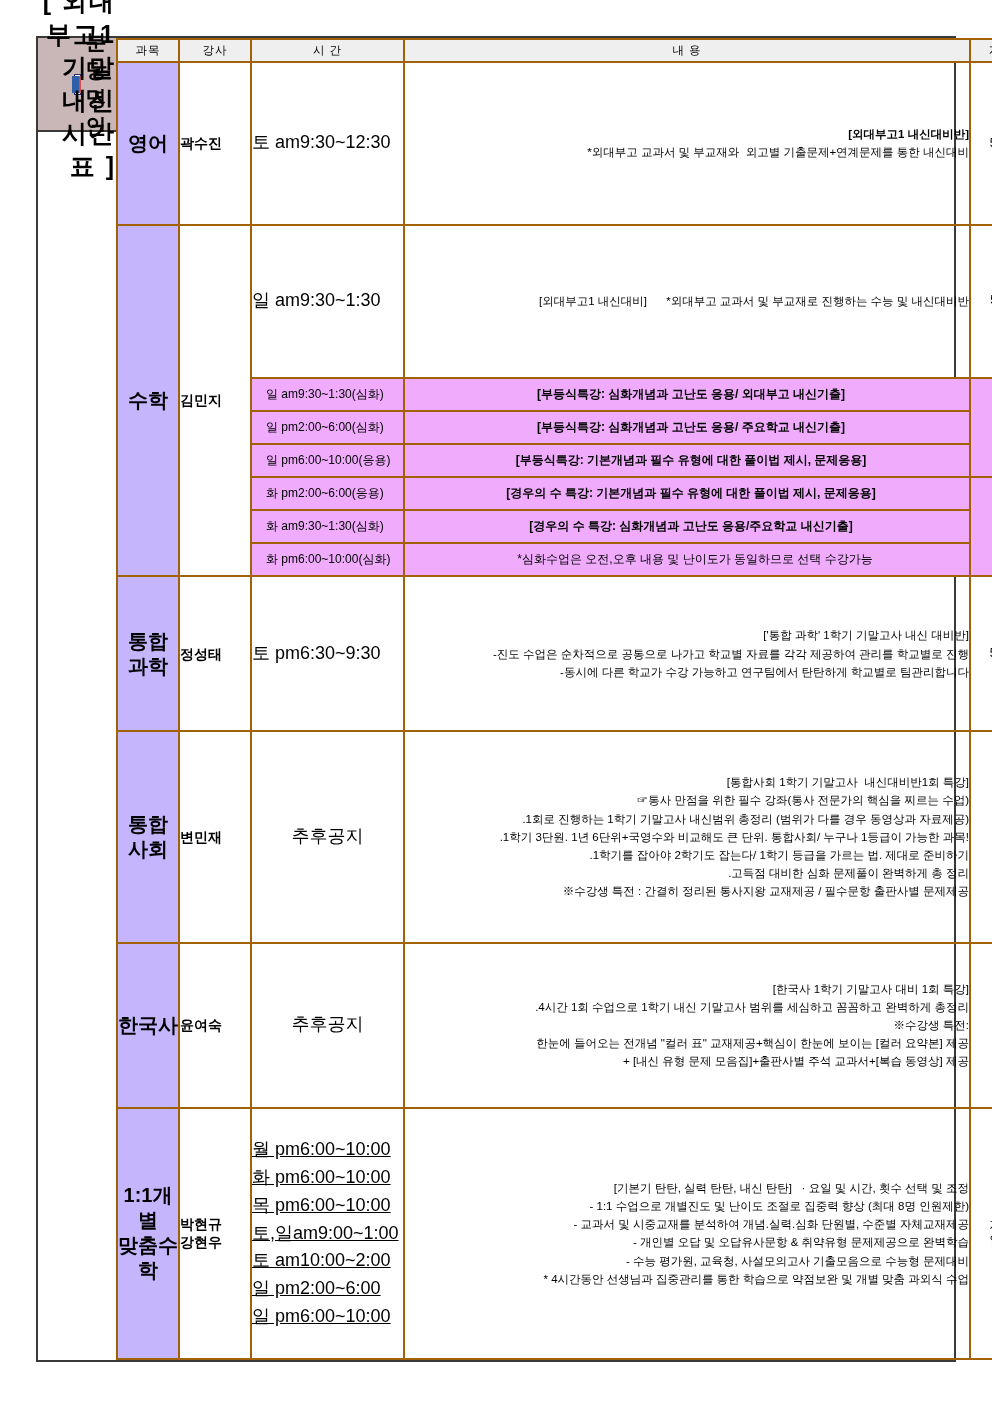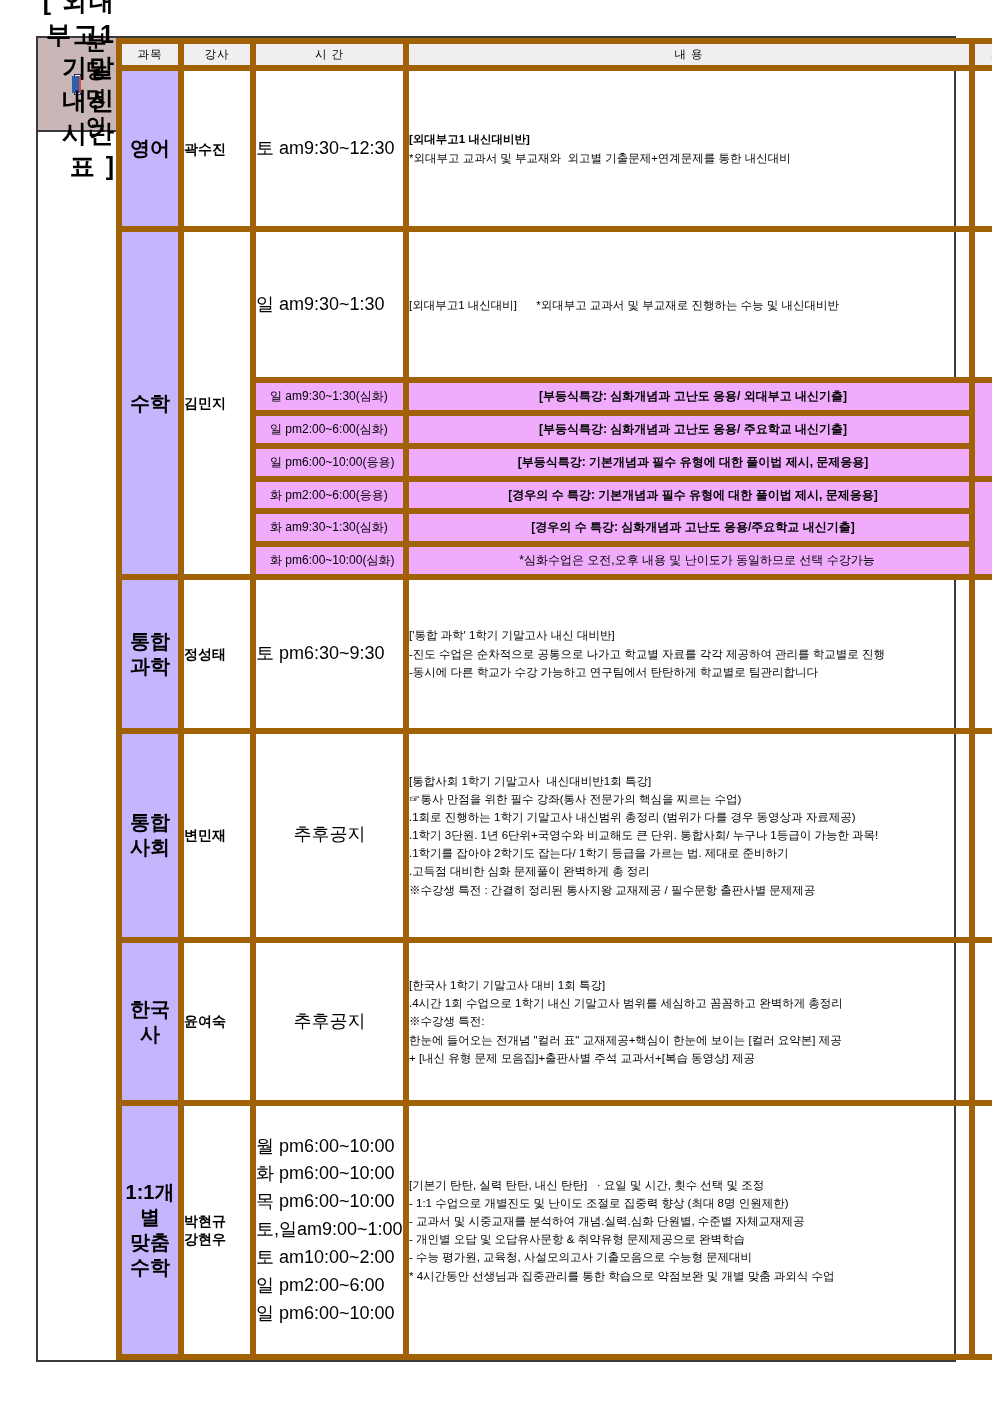--- a/index.html
+++ b/index.html
@@ -81,21 +81,21 @@
     letter-spacing: 2px;
     pointer-events: none;
   }
   
   table.sched {
     border-collapse: collapse;
     width: 100%;
     table-layout: fixed;
   }
   table.sched td, table.sched th {
-    border: 6px solid #a16207;
+    border: 2px solid #a16207;
     vertical-align: middle;
     padding: 0;
   }
   .col-subject { width: 62px; }
   .col-teacher { width: 72px; }
   .col-time    { width: 153px; }
   .col-content { width: 566px; }
   .col-open    { width: 63px; }
 
   thead th {
@@ -129,20 +129,21 @@
     padding-left: 0;
   }
   .content-cell {
     font-size: 11.5px;
     padding: 6px 8px 6px 10px;
     line-height: 1.58;
   }
   .content-cell .t {
     display: block;
     white-space: pre-wrap;
+    text-align: right;
   }
   .content-cell .bold {
     font-weight: bold;
   }
   .open-cell {
     text-align: center;
     font-size: 12px;
     line-height: 1.3;
   }
   .hl {
@@ -311,21 +312,21 @@
 + [내신 유형 문제 모음집]+출판사별 주석 교과서+[복습 동영상] 제공</span>
           </td>
           <td class="open-cell">6월</td>
         </tr>
 
         <tr style="height:160px;">
           <td class="subject-cell"><span class="t" style="white-space:pre-line;text-align:right;">1:1개별
 맞춤수학</span></td>
           <td class="teacher-cell"><span class="t" style="white-space:pre-line;">박현규
 강현우</span></td>
-          <td class="time-cell"><span class="t" style="white-space:pre-line;">월  pm6:00~10:00
+          <td class="time-cell"><span class="t" style="white-space:pre-line;text-decoration:underline;">월  pm6:00~10:00
 화  pm6:00~10:00
 목  pm6:00~10:00
 토,일am9:00~1:00
 토  am10:00~2:00
 일  pm2:00~6:00
 일  pm6:00~10:00</span></td>
           <td class="content-cell">
             <span class="t">[기본기 탄탄, 실력 탄탄, 내신 탄탄]   · 요일 및 시간, 횟수 선택 및 조정
 - 1:1 수업으로 개별진도 및 난이도 조절로 집중력 향상 (최대 8명 인원제한)
 - 교과서 및 시중교재를 분석하여 개념.실력.심화 단원별, 수준별 자체교재제공

